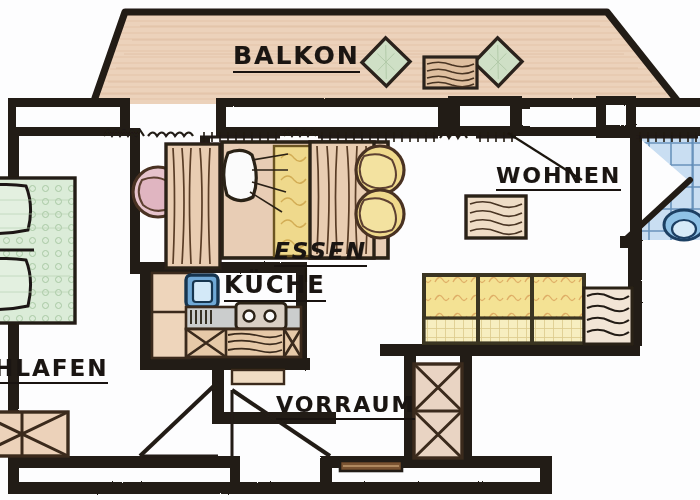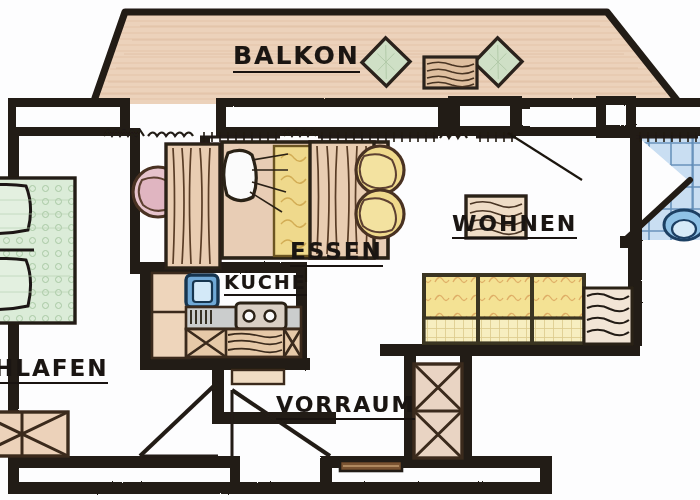--- a/index.html
+++ b/index.html
@@ -354,29 +354,29 @@
     <path d="M508 133 L582 180"></path>
     <path d="M306 268 L306 282"></path>
   </g>
 
 </svg>
 
 <div class="room-label" style="left:233px;top:41px;font-size:25px;">
   <span class="ul">BALKON</span>
 </div>
 
-<div class="room-label" style="left:452px;top:163px;font-size:22px;margin-top:48px;">
+<div class="room-label" style="left:496px;top:163px;font-size:22px;">
   <span class="ul">WOHNEN</span>
 </div>
 
-<div class="room-label" style="left:290px;top:238px;font-size:23px;">
+<div class="room-label" style="left:274px;top:238px;font-size:23px;font-style:italic;">
   <span class="ul">ESSEN</span>
 </div>
 
-<div class="room-label" style="left:224px;top:271px;font-size:19px;">
+<div class="room-label" style="left:224px;top:271px;font-size:24px;">
   <span class="ul">KÜCHE</span>
 </div>
 
 <div class="room-label" style="left:276px;top:392px;font-size:22px;">
   <span class="ul">VORRAUM</span>
 </div>
 
 <div class="room-label" style="left:-6px;top:355px;font-size:23px;">
   <span class="ul">HLAFEN</span>
 </div>

